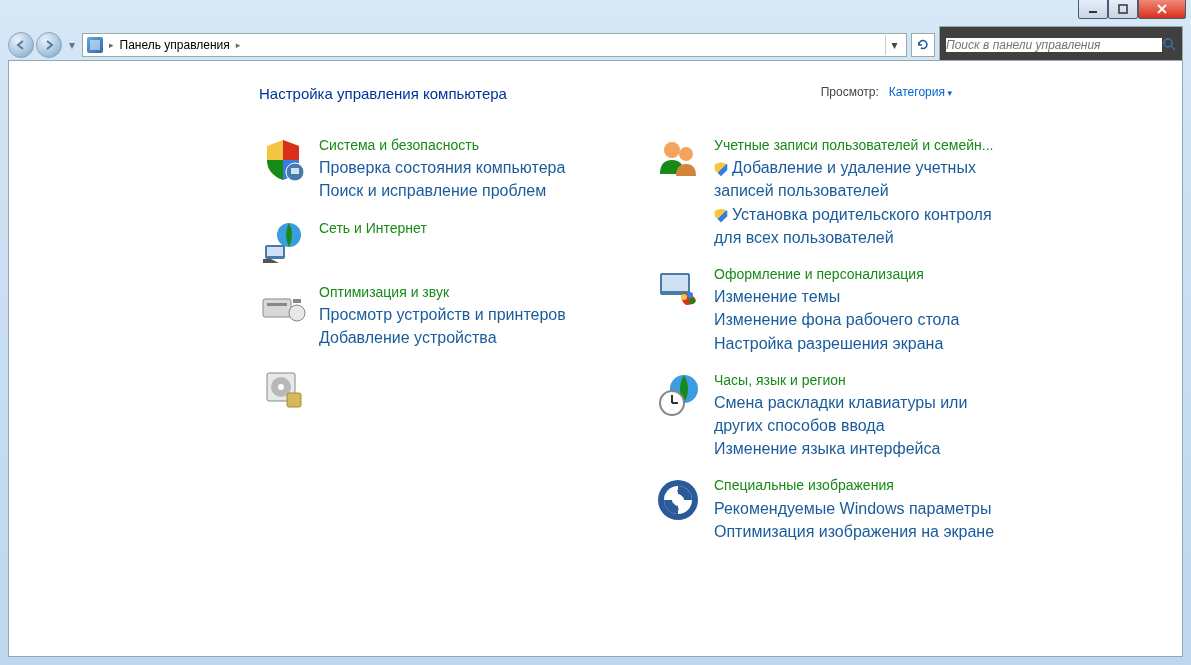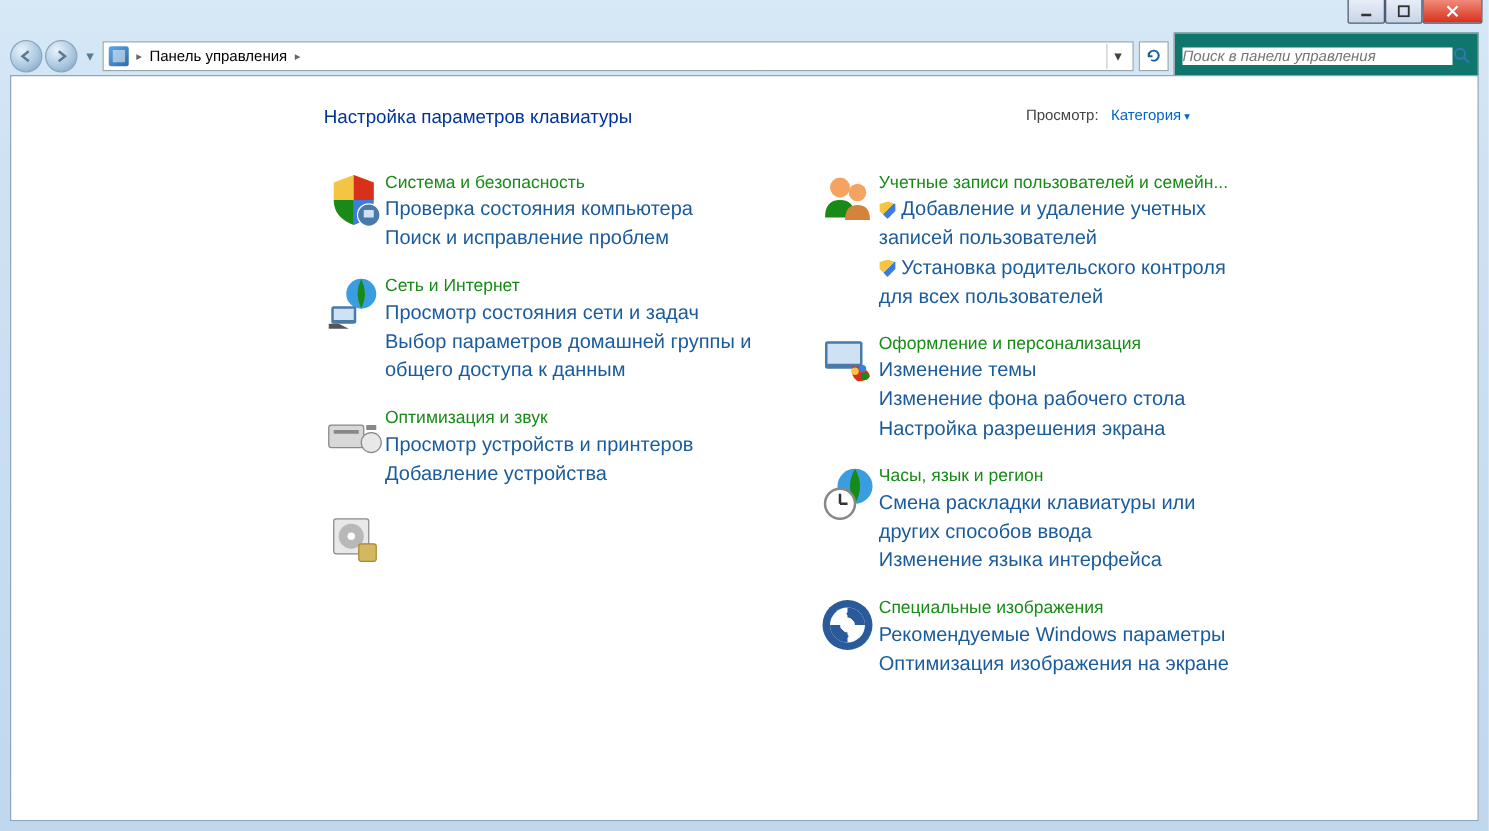--- a/index.html
+++ b/index.html
@@ -99,21 +99,21 @@
 .refresh-btn {
   width: 24px; height: 24px;
   background:#fff;
   border:1px solid #9aa;
   display:flex;align-items:center;justify-content:center;
   color:#1a5c9c;
 }
 .search-box {
   flex: 1;
   height: 39px;
-  background:#0f766e;
+  background:#404040;
   border:1px solid #9aa;
   display:flex;
   align-items:center;
   padding: 0 6px;
   position:relative;
 }
 .search-box input {
   border:none;
   outline:none;
   flex:1;
@@ -161,21 +161,21 @@
 
 .columns {
   margin-top: 34px;
   display:flex;
   gap: 40px;
 }
 .col { flex: 0 0 355px; display:flex; flex-direction:column; gap: 16px; }
 
 .category {
   display:flex;
-  gap: 1px;
+  gap: 12px;
 }
 .cat-icon {
   width: 48px;
   height: 48px;
   flex-shrink:0;
   position:relative;
 }
 .cat-body { flex:1; }
 .cat-title {
   color: #178a17;
@@ -267,21 +267,21 @@
       <svg width="14" height="14">
           <circle cx="6" cy="6" r="4" stroke="#3a73b5" stroke-width="1.5" fill="none"></circle>
           <line x1="9" y1="9" x2="13" y2="13" stroke="#3a73b5" stroke-width="1.5"></line>
         </svg>
     </span>
   </div>
 </div>
 
 <div class="panel">
   <div class="content">
-    <div class="page-title">Настройка параметров клавиатуры</div>
+    <div class="page-title">Настройка управления компьютера</div>
 
     <div class="view-selector">
       <span class="view-label">Просмотр:</span>
       <span class="view-value">Категория</span>
     </div>
 
     <div class="columns">
       <div class="col" id="col-left">
           <div class="category">
             <div class="cat-icon"><svg class="ico" viewBox="0 0 48 48">
@@ -303,24 +303,20 @@
           <div class="category">
             <div class="cat-icon"><svg class="ico" viewBox="0 0 48 48">
                 <circle cx="30" cy="16" r="12" fill="#3a9de0"></circle>
                 <path d="M30 4 Q36 16 30 28 Q24 16 30 4" fill="#178a17"></path>
                 <rect x="6" y="26" width="20" height="14" rx="2" fill="#4a7aaa"></rect>
                 <rect x="8" y="28" width="16" height="9" fill="#cfe2f3"></rect>
                 <path d="M4 40 L12 40 L20 44 L4 44 Z" fill="#555"></path>
               </svg></div>
             <div class="cat-body">
               <div class="cat-title">Сеть и Интернет</div>
-              <div class="tasks">
-                <span class="task">Просмотр состояния сети и задач</span>
-                <span class="task">Выбор параметров домашней группы и общего доступа к данным</span>
-              </div>
             </div>
           </div>
           <div class="category">
             <div class="cat-icon"><svg class="ico" viewBox="0 0 48 48">
                 <rect x="4" y="16" width="28" height="18" rx="2" fill="#d8d8d8" stroke="#888"></rect>
                 <rect x="8" y="20" width="20" height="3" fill="#888"></rect>
                 <circle cx="38" cy="30" r="8" fill="#e8e8e8" stroke="#888"></circle>
                 <rect x="34" y="16" width="8" height="4" fill="#888"></rect>
               </svg></div>
             <div class="cat-body">

